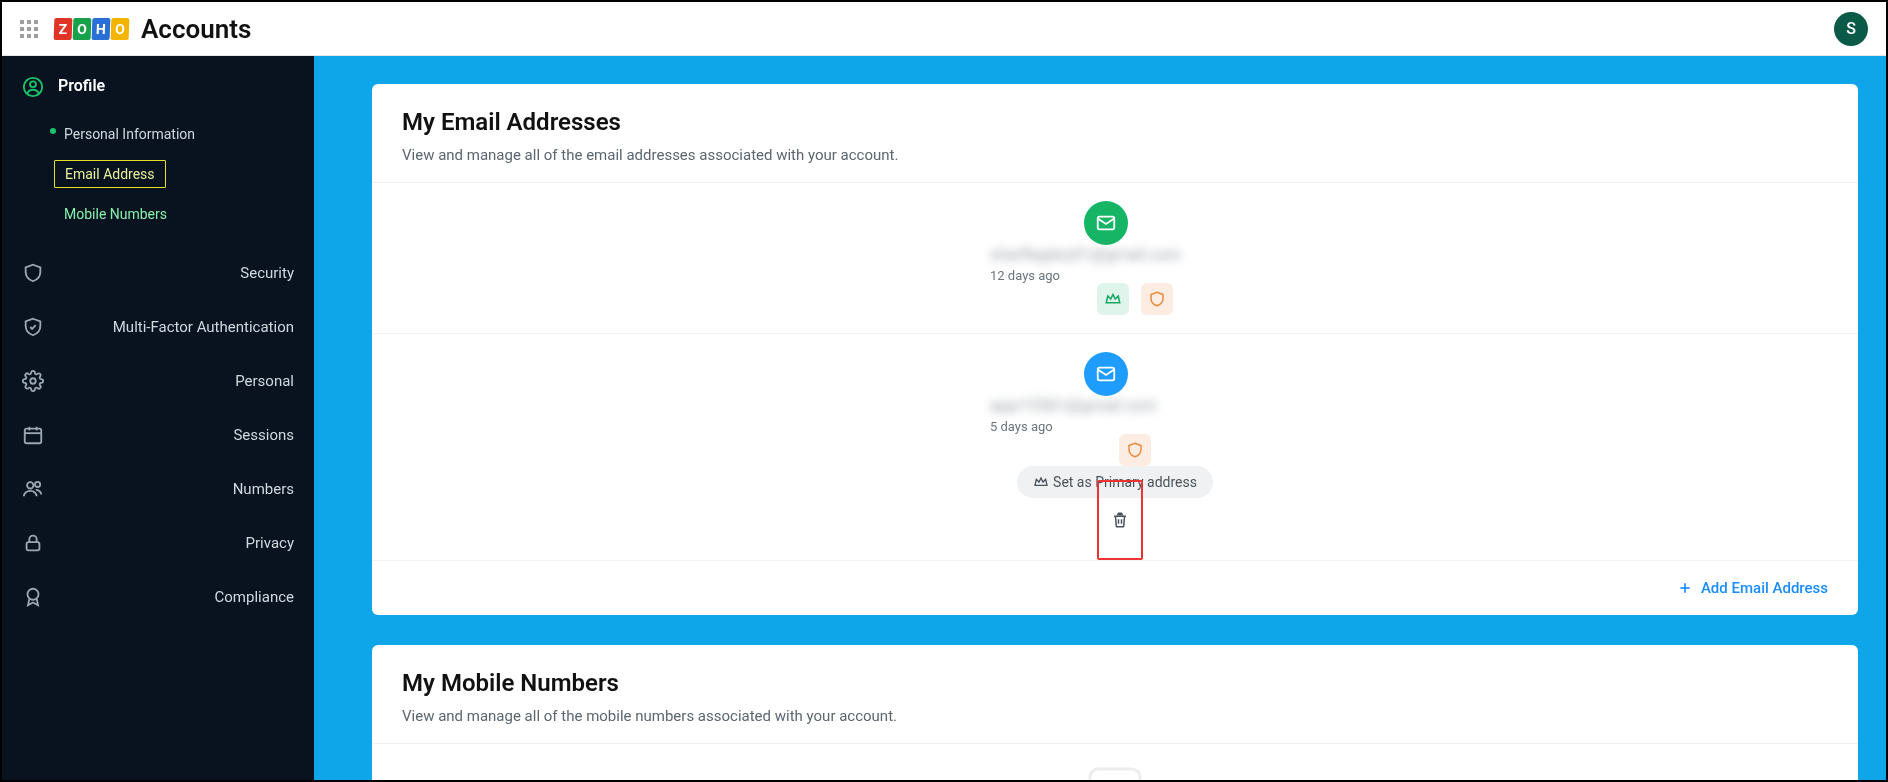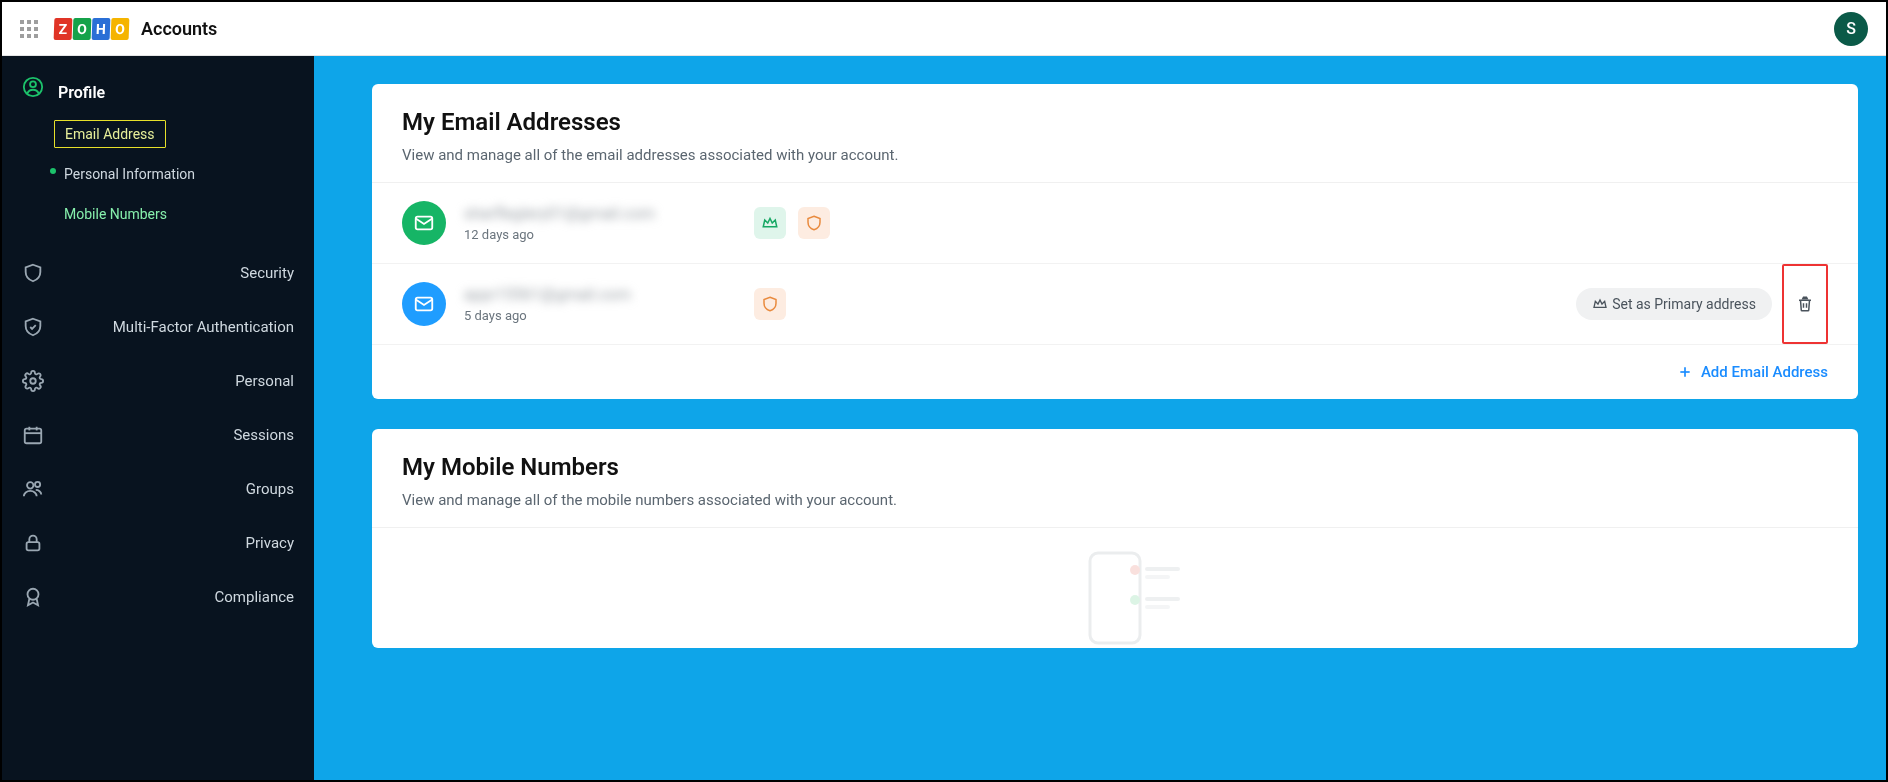--- a/index.html
+++ b/index.html
@@ -4,41 +4,41 @@
 <style>
   * { box-sizing: border-box; margin: 0; padding: 0; font-family: -apple-system, BlinkMacSystemFont, "Segoe UI", Roboto, Helvetica, Arial, sans-serif; }
   body { background:#fff; width:1888px; height:782px; border:2px solid #000; overflow:hidden; }
   .topbar { height:54px; display:flex; align-items:center; padding:0 18px; border-bottom:1px solid #e5e5e5; }
   .apps-grid { width:18px; height:18px; display:grid; grid-template-columns:repeat(3,4px); grid-template-rows:repeat(3,4px); gap:3px; margin-right:16px; cursor:pointer;}
   .apps-grid span { background:#9e9e9e; width:4px; height:4px; }
   .logo { display:flex; align-items:center; gap:6px; }
   .logo-word { font-size:0; display:flex; gap:1px;}
   .logo-word b { display:inline-flex; align-items:center; justify-content:center; width:18px; height:22px; color:#fff; font-size:14px; font-weight:700; border-radius:2px; transform:skewX(-2deg);}
   .z{background:#e03426;} .o1{background:#15a24a;} .h{background:#2a6fd6;} .o2{background:#f5b400;}
-  .logo-text { font-size:18px; font-weight:600; color:#111; margin-left:6px;}
+  .logo-text { font-size:26px; font-weight:600; color:#111; margin-left:6px;}
   .avatar { margin-left:auto; width:34px; height:34px; border-radius:50%; background:#0b5a48; color:#fff; display:flex; align-items:center; justify-content:center; font-size:16px; font-weight:500; cursor:pointer;}
   .shell { display:flex; height:calc(100% - 54px); }
   .sidebar { width:312px; background:#08131f; color:#cfd8df; display:flex; flex-direction:column; padding-top:10px;}
-  .sb-head { display:flex; align-items:flex-end; gap:14px; padding:10px 20px 14px; }
+  .sb-head { display:flex; align-items:flex-start; gap:14px; padding:10px 20px 14px; }
   .sb-head .ico { color:#1cc26b; }
   .sb-head .title { color:#fff; font-size:16px; font-weight:600;}
   .sb-sub { padding:4px 0 8px 62px; position:relative;}
   .sb-sub .dot { position:absolute; left:48px; top:12px; width:6px; height:6px; background:#1cc26b; border-radius:50%; }
   .sb-sub a { color:#cfd8df; font-size:14px; text-decoration:none; display:block; padding:6px 0;}
   .sb-sub a.active { color:#e7ef9a; padding:5px 10px; border:1.5px solid #e6e02a; border-radius:1px; margin-left:-10px; width:max-content;}
   .sb-sub a.dim { color:#86efac;}
   .sb-item { display:flex; align-items:center; gap:16px; padding:16px 20px; color:#cfd8df; font-size:15px; cursor:pointer;justify-content:space-between;}
   .sb-item svg { color:#9aa7b2; flex:0 0 22px;}
   .sb-sep { height:10px; }
   .main { flex:1; background:#0ea5e9; overflow:auto; padding:28px 28px 0 58px;}
   .card { background:#fff; border-radius:6px; margin-bottom:30px; }
   .card-head { padding:24px 30px 18px; border-bottom:1px solid #f0f0f0;}
   .card-title { font-size:24px; font-weight:600; color:#111; margin-bottom:10px;}
   .card-sub { font-size:15px; color:#5b6670;}
-  .row { display:flex; align-items:center; padding:18px 30px; border-bottom:1px solid #f2f2f2;}
+  .row { display:flex; align-items:center; padding:18px 30px; border-bottom:1px solid #f2f2f2;flex-direction:column;}
   .row:last-of-type { border-bottom:none; }
   .mail-ico { width:44px; height:44px; border-radius:50%; display:flex; align-items:center; justify-content:center; margin-right:18px; flex-shrink:0;}
   .mail-ico.green { background:#16b566; }
   .mail-ico.blue { background:#1f9dff; }
   .mail-ico svg { color:#fff; }
   .mail-info { display:flex; flex-direction:column; min-width:250px;}
   .blurred { filter: blur(5px); color:#9aa0a6; font-size:16px;}
   .ago { color:#6b757e; font-size:13px; margin-top:4px;}
   .badges { display:flex; gap:12px; margin-left:40px;}
   .badge { width:32px; height:32px; border-radius:6px; display:flex; align-items:center; justify-content:center;}
@@ -85,25 +85,25 @@
       <span class="ico">
         <svg width="22" height="22" viewBox="0 0 24 24" fill="none" stroke="currentColor" stroke-width="2">
             <circle cx="12" cy="12" r="10"></circle>
             <circle cx="12" cy="9" r="3.2"></circle>
             <path d="M5.5 19.2c1.4-2.8 4-4.2 6.5-4.2s5.1 1.4 6.5 4.2"></path>
           </svg>
       </span>
       <span class="title">Profile</span>
     </div>
     <div class="sb-sub">
-      <a href="#" class="active">Email Address</a>
-    </div>
-    <div class="sb-sub">
       <span class="dot"></span>
       <a href="#">Personal Information</a>
+    </div>
+    <div class="sb-sub">
+      <a href="#" class="active">Email Address</a>
     </div>
     <div class="sb-sub">
       <a href="#" class="dim">Mobile Numbers</a>
     </div>
     <div class="sb-sep"></div>
 
     <div class="sb-item">
       <svg width="22" height="22" viewBox="0 0 24 24" fill="none" stroke="currentColor" stroke-width="2">
           <path d="M12 3l8 3v5c0 5-3.5 8.5-8 10-4.5-1.5-8-5-8-10V6l8-3z"></path>
         </svg>
@@ -132,21 +132,21 @@
         </svg>
       <span>Sessions</span>
     </div>
     <div class="sb-item">
       <svg width="22" height="22" viewBox="0 0 24 24" fill="none" stroke="currentColor" stroke-width="2">
           <circle cx="9" cy="8" r="3.5"></circle>
           <path d="M2 20c0-3.3 3.1-6 7-6s7 2.7 7 6"></path>
           <circle cx="17" cy="7" r="2.8"></circle>
           <path d="M15 13c3 0 6 2 6 5"></path>
         </svg>
-      <span>Groups</span>
+      <span>Numbers</span>
     </div>
     <div class="sb-item">
       <svg width="22" height="22" viewBox="0 0 24 24" fill="none" stroke="currentColor" stroke-width="2">
           <rect x="5" y="11" width="14" height="9" rx="2"></rect>
           <path d="M8 11V8a4 4 0 0 1 8 0v3"></path>
         </svg>
       <span>Privacy</span>
     </div>
     <div class="sb-item">
       <svg width="22" height="22" viewBox="0 0 24 24" fill="none" stroke="currentColor" stroke-width="2">

